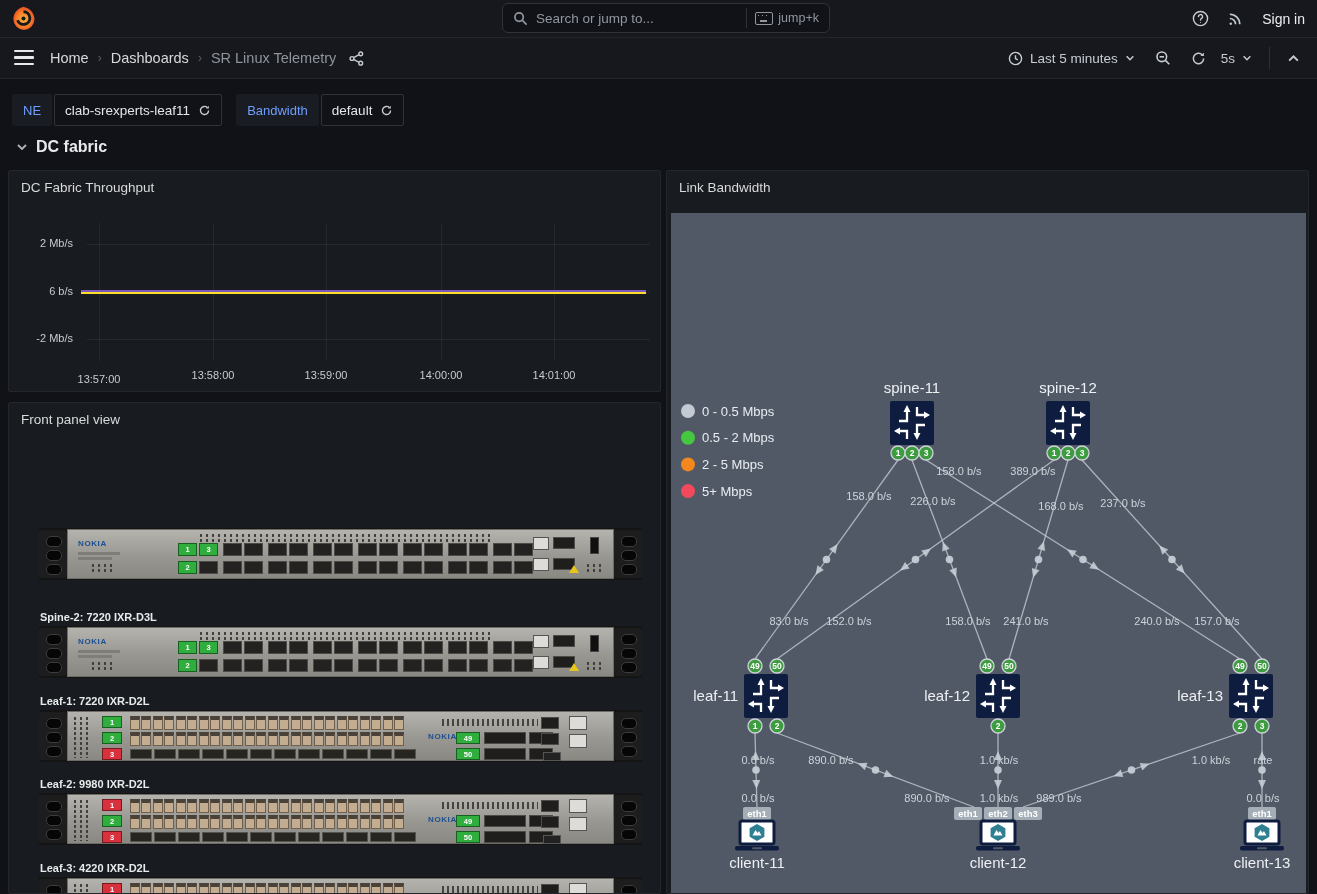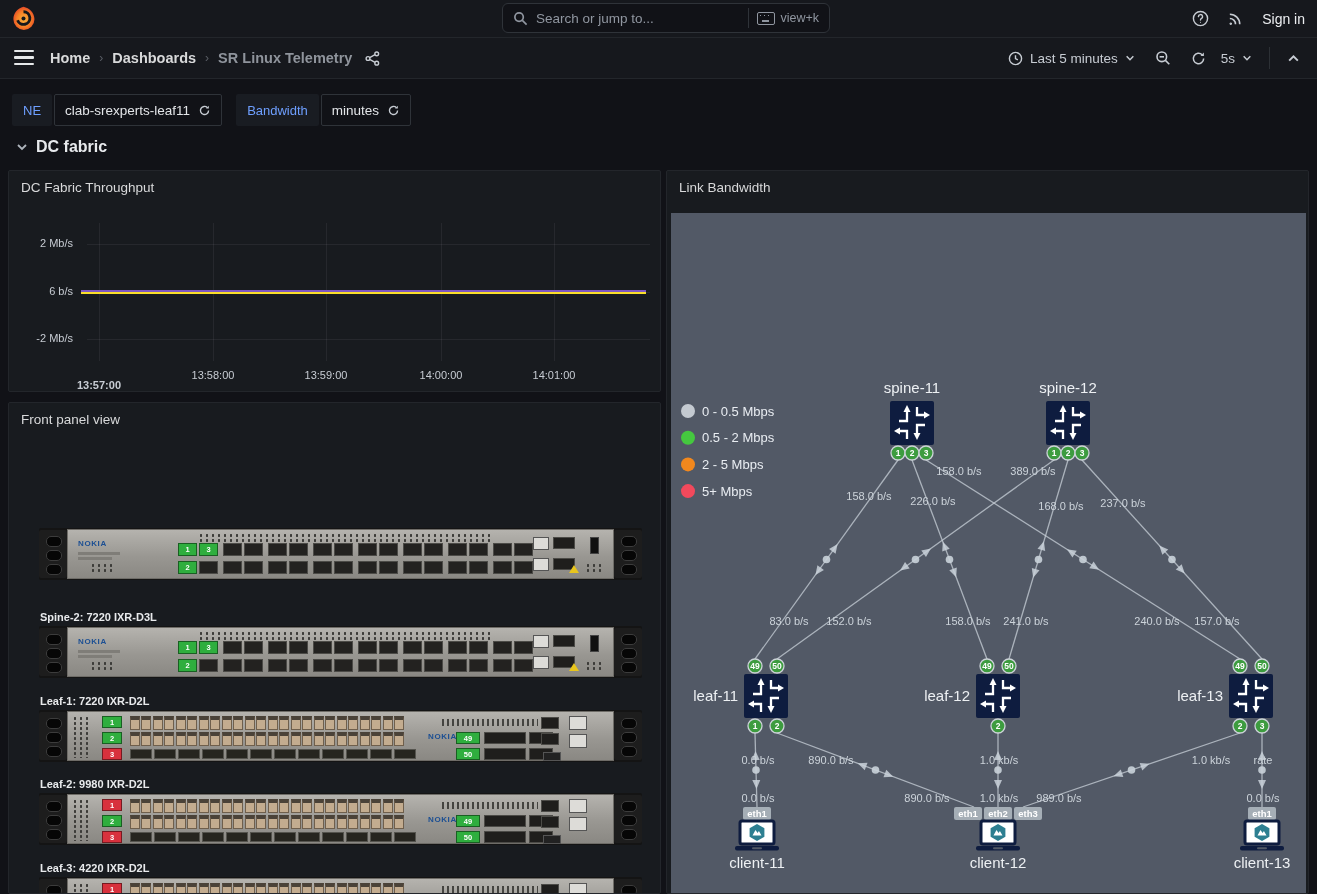--- a/index.html
+++ b/index.html
@@ -15,21 +15,21 @@
   .kbicon{width:16px;height:11px;border:1px solid #9096a0;border-radius:2px;position:relative;}
   .kbicon:before{content:"";position:absolute;left:2px;top:2px;width:10px;height:1.5px;
      background:repeating-linear-gradient(90deg,#9096a0 0 1.5px,transparent 1.5px 4px);}
   .kbicon:after{content:"";position:absolute;left:4px;bottom:2px;width:7px;height:1.5px;background:#9096a0;}
   .topright{position:absolute;right:12px;top:0;height:37px;display:flex;align-items:center;gap:18px;}
   .signin{color:#eceef1;font-size:14px;font-weight:500;cursor:pointer;}
   .iconbtn{color:#c7ccd3;display:flex;align-items:center;cursor:pointer;}
   .hamb{position:absolute;left:14px;top:12px;width:20px;height:15px;display:flex;flex-direction:column;justify-content:space-between;cursor:pointer;}
   .hamb div{height:2.4px;background:#e6e8ea;border-radius:1px;}
   .crumbs{position:absolute;left:50px;top:0;height:40px;display:flex;align-items:center;gap:9px;font-size:14.5px;}
-  .crumb{color:#d8d9da;font-weight:700;cursor:pointer;text-align:center;}
+  .crumb{color:#d8d9da;font-weight:400;cursor:pointer;text-align:center;}
   .crumb.dim{color:#8f949c;}
   .csep{color:#5a5e66;font-size:12px;}
   .toolright{position:absolute;right:10px;top:0;height:40px;display:flex;align-items:center;gap:6px;}
   .trbtn{display:flex;align-items:center;gap:7px;color:#c7ccd3;font-size:13.5px;font-weight:500;padding:5px 7px;cursor:pointer;border-radius:2px;}
   .tdiv{width:1px;height:22px;background:#2c3035;margin:0 4px;}
   #subbar{position:absolute;left:12px;top:94px;display:flex;gap:14px;align-items:center;}
   .vgroup{display:flex;gap:2px;align-items:center;}
   .vlabel{background:#191c22;color:#6e9fff;font-size:13px;font-weight:500;height:32px;display:flex;align-items:center;
      padding:0 11px;border-radius:2px;cursor:pointer;}
   .vvalue{border:1px solid #2f3339;background:#111217;color:#e3e5e8;font-size:13.5px;height:32px;box-sizing:border-box;
@@ -74,21 +74,21 @@
     <div class="searchbox">
       <span class="iconbtn">
         <svg width="15" height="15" viewBox="0 0 16 16" fill="none" stroke="#9096a0" stroke-width="1.8">
           <circle cx="6.5" cy="6.5" r="4.5"></circle>
             <line x1="10" y1="10" x2="14.5" y2="14.5"></line>
         </svg>
       </span>
       <span class="ph">Search or jump to...</span>
       <span class="kbdchip">
         <span class="kbicon"></span>
-        <span>view+k</span>
+        <span>jump+k</span>
       </span>
     </div>
     <div class="topright">
       <span class="iconbtn">
         <svg width="17" height="17" viewBox="0 0 18 18" fill="none" stroke="#c7ccd3" stroke-width="1.5">
           <circle cx="9" cy="9" r="7.5"></circle>
           <path d="M6.8 7 a2.2 2.2 0 1 1 3 2.1 c-.8.35 -.8 1 -.8 1.6" stroke-linecap="round"></path>
           <circle cx="9" cy="13" r="0.6" fill="#c7ccd3" stroke="none"></circle>
         </svg>
       </span>
@@ -171,41 +171,41 @@
         <span>clab-srexperts-leaf11</span>
         <svg width="13" height="13" viewBox="0 0 16 16" fill="none" stroke="#c7ccd3" stroke-width="1.7">
           <path d="M13 8 a5 5 0 1 1 -1.4 -3.5"></path>
             <polygon points="13.3,2 13.3,5.4 9.9,5.4" fill="#c7ccd3" stroke="none"></polygon>
         </svg>
       </span>
     </div>
     <div class="vgroup">
       <span class="vlabel">Bandwidth</span>
       <span class="vvalue">
-        <span>minutes</span>
+        <span>default</span>
         <svg width="13" height="13" viewBox="0 0 16 16" fill="none" stroke="#c7ccd3" stroke-width="1.7">
           <path d="M13 8 a5 5 0 1 1 -1.4 -3.5"></path>
             <polygon points="13.3,2 13.3,5.4 9.9,5.4" fill="#c7ccd3" stroke="none"></polygon>
         </svg>
       </span>
     </div>
   </div>
 
   <div id="rowhdr">
     <svg width="12" height="12" viewBox="0 0 12 12" fill="none" stroke="#aeb4bc" stroke-width="1.8">
         <polyline points="2,4 6,8 10,4"></polyline>
       </svg>
     <span class="rt">DC fabric</span>
   </div>
 
   <div class="panel" id="p-tp">
     <div class="ptitle">DC Fabric Throughput</div>
     <div id="tp-plot" style="position: absolute; inset: 0px;">
         <div class="gridv" style="left: 90px; top: 52px; height: 138px;"></div>
-        <div class="xtick" style="left: 55px; top: 208px; font-weight: bold;">13:57:00</div>
+        <div class="xtick" style="left: 55px; top: 202px;">13:57:00</div>
         <div class="gridv" style="left: 204px; top: 52px; height: 138px;"></div>
         <div class="xtick" style="left: 169px; top: 198px;">13:58:00</div>
         <div class="gridv" style="left: 317px; top: 52px; height: 138px;"></div>
         <div class="xtick" style="left: 282px; top: 198px;">13:59:00</div>
         <div class="gridv" style="left: 432px; top: 52px; height: 138px;"></div>
         <div class="xtick" style="left: 397px; top: 198px;">14:00:00</div>
         <div class="gridv" style="left: 545px; top: 52px; height: 138px;"></div>
         <div class="xtick" style="left: 510px; top: 198px;">14:01:00</div>
         <div class="gridh" style="top: 73px; left: 78px; right: 10px;"></div>
         <div class="ytick" style="top: 66px; left: 4px;">2 Mb/s</div>

